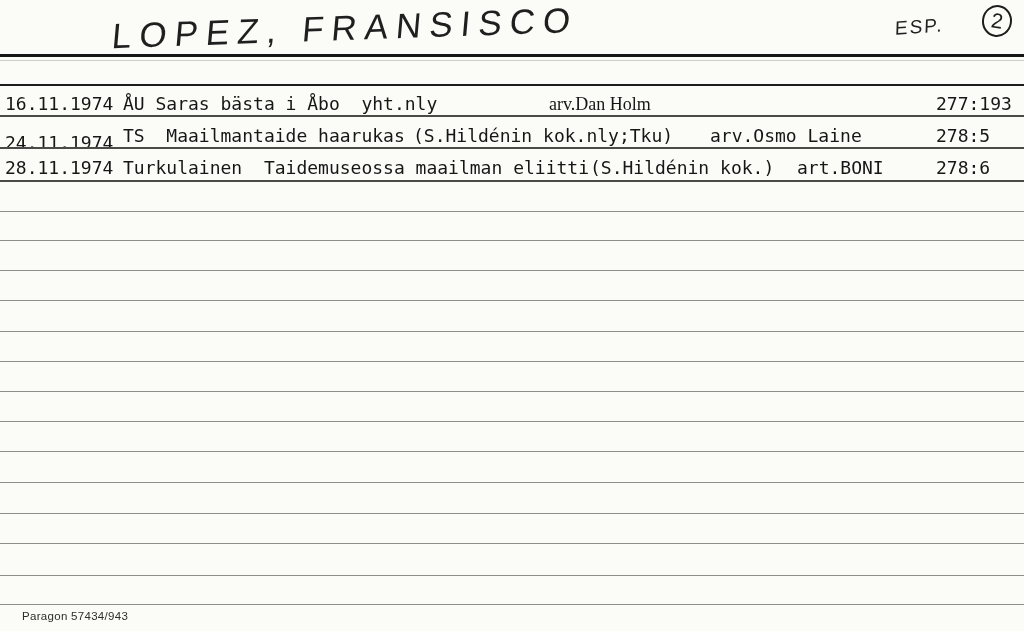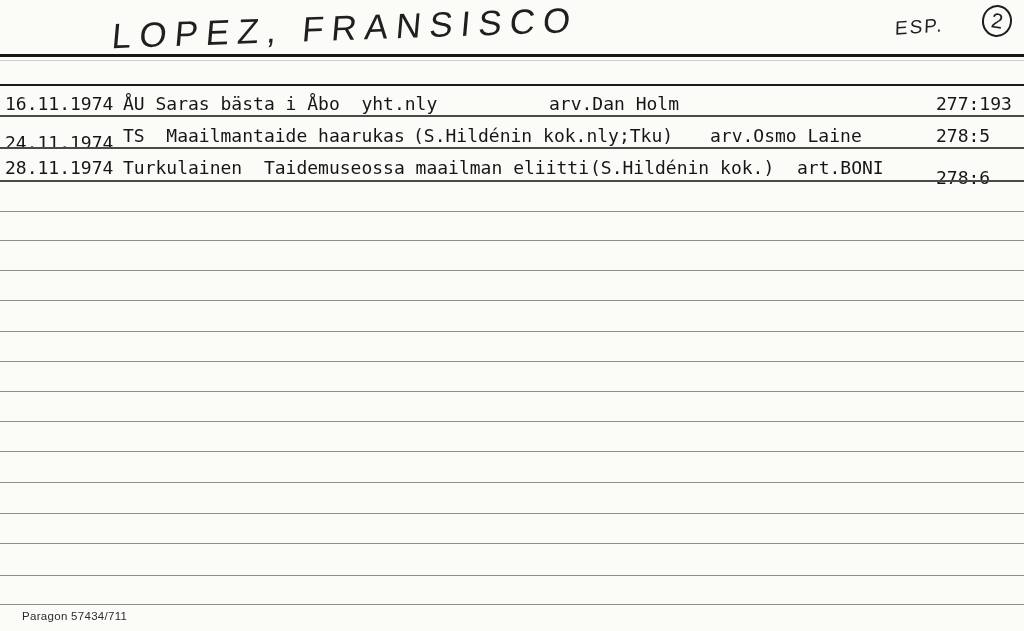--- a/index.html
+++ b/index.html
@@ -107,36 +107,36 @@
   </div>
 
   <div class="rule rule-heavy-1"></div>
   <div class="rule rule-shadow"></div>
   <div class="rule rule-heavy-2"></div>
 
   <div id="entries">
       <div class="entry-row" style="top: 93px;">
         <span class="seg" style="left: 5px;">16.11.1974</span>
         <span class="seg" style="left: 123px;">ÅU Saras bästa i Åbo  yht.nly</span>
-        <span class="seg" style="left: 549px;">arv.Dan Holm</span>
+        <span class="seg" style="left: 549px; font-family: Liberation Serif, serif;">arv.Dan Holm</span>
         <span class="seg" style="left: 936px;">277:193</span>
       </div>
       <div class="entry-row" style="top: 125px;">
         <span class="seg" style="left: 5px; margin-top: 7px;">24.11.1974</span>
         <span class="seg" style="left: 123px;">TS  Maailmantaide haarukas</span>
         <span class="seg" style="left: 413px;">(S.Hildénin kok.nly;Tku)</span>
         <span class="seg" style="left: 710px;">arv.Osmo Laine</span>
         <span class="seg" style="left: 936px;">278:5</span>
       </div>
       <div class="entry-row" style="top: 157px;">
         <span class="seg" style="left: 5px;">28.11.1974</span>
         <span class="seg" style="left: 123px;">Turkulainen  Taidemuseossa maailman eliitti</span>
         <span class="seg" style="left: 590px;">(S.Hildénin kok.)</span>
         <span class="seg" style="left: 797px;">art.BONI</span>
-        <span class="seg" style="left: 936px; margin-top: 10px;">278:6</span>
+        <span class="seg" style="left: 936px;">278:6</span>
       </div>
     </div>
 
   <div id="rules">
       <div class="rule rule-entry" style="top: 115px;"></div>
       <div class="rule rule-entry" style="top: 147px;"></div>
       <div class="rule rule-entry" style="top: 180px;"></div>
       <div class="rule rule-blank" style="top: 211px;"></div>
       <div class="rule rule-blank" style="top: 240px;"></div>
       <div class="rule rule-blank" style="top: 270px;"></div>
@@ -146,15 +146,15 @@
       <div class="rule rule-blank" style="top: 391px;"></div>
       <div class="rule rule-blank" style="top: 421px;"></div>
       <div class="rule rule-blank" style="top: 451px;"></div>
       <div class="rule rule-blank" style="top: 482px;"></div>
       <div class="rule rule-blank" style="top: 513px;"></div>
       <div class="rule rule-blank" style="top: 543px;"></div>
       <div class="rule rule-blank" style="top: 575px;"></div>
       <div class="rule rule-blank" style="top: 604px;"></div>
     </div>
 
-  <div class="stock-label">Paragon 57434/711</div>
+  <div class="stock-label">Paragon 57434/943</div>
 
 </div>
 
 </body></html>

